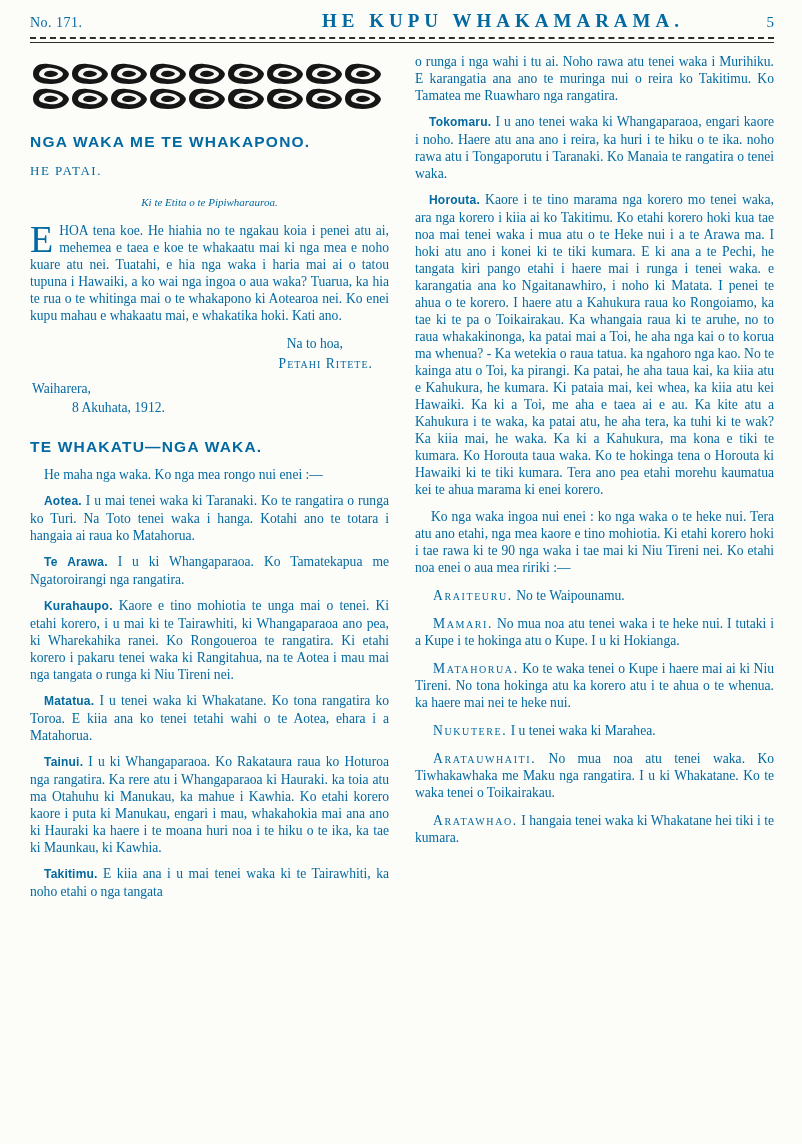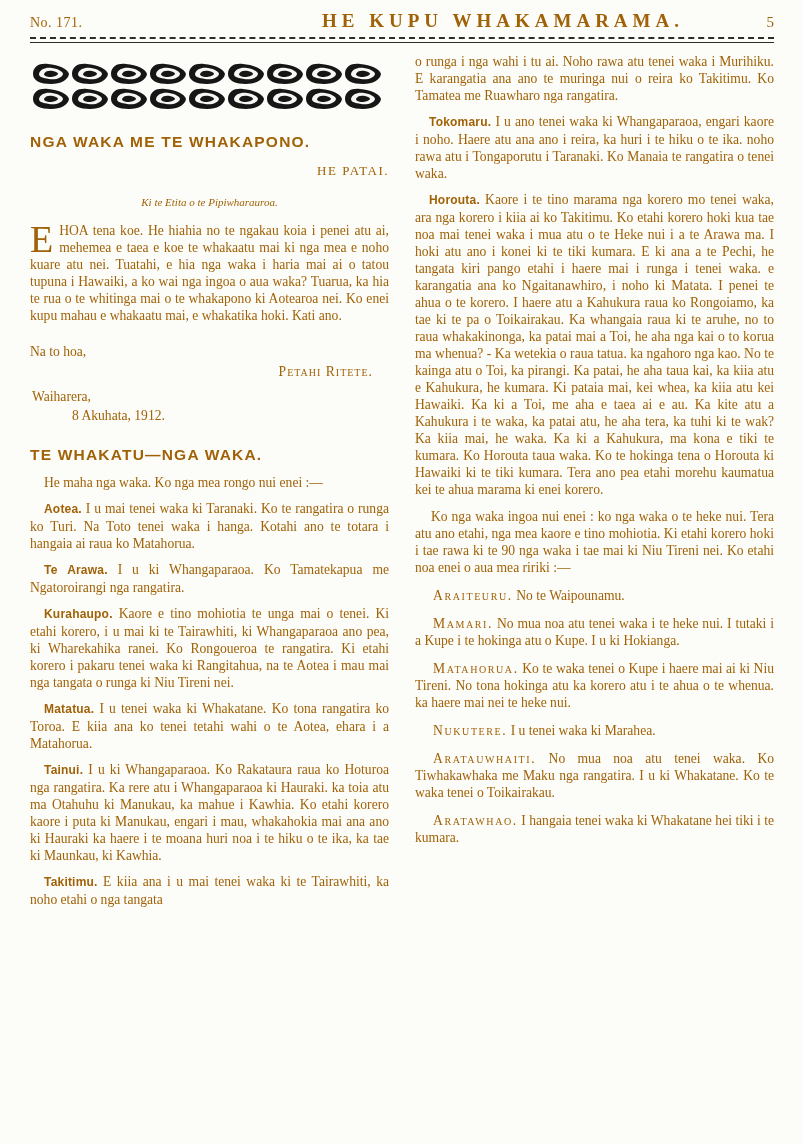--- a/index.html
+++ b/index.html
@@ -1,42 +1,42 @@
 <!DOCTYPE html>
 <html><head>
 <meta charset="utf-8">
 <style>
   html,body{margin:0;padding:0;background:#e9e9e6;}
   .page{
-    width:802px;height:1144px;margin:0 auto;background:#fcfcf9;color:#a16207;
+    width:802px;height:1144px;margin:0 auto;background:#fcfcf9;color:#0369a1;
     font-family:"Liberation Serif", serif;overflow:hidden;box-sizing:border-box;
     padding:10px 28px 0 30px;position:relative;
   }
   
   .masthead{display:flex;align-items:baseline;}
   .issue{font-size:14px;width:90px;letter-spacing:.5px;}
   .mast-title{flex:1;text-align:right;font-size:19px;font-weight:700;letter-spacing:5px;margin:0;font-family:"Liberation Serif",serif;}
   .pagenum{width:90px;text-align:right;font-size:15px;}
   .rules{margin-top:5px;}
   .r1{border-top:2px dashed #2d2d2b;}
   .r2{border-top:1px solid #2d2d2b;margin-top:3px;}
   
   .columns{display:flex;gap:26px;margin-top:8px;}
   .col{flex:1;min-width:0;text-align:justify;font-size:13.6px;line-height:17px;}
   p{margin:0;}
   
   .ornament{margin:10px 2px 0;line-height:0;}
   
   h2.art{font-family:"Liberation Sans",sans-serif;font-size:15.5px;font-weight:700;
     letter-spacing:1.2px;margin:22px 0 0;line-height:1.1;}
-  h3.sub{font-size:13px;font-weight:400;letter-spacing:1.5px;text-align:right;margin:12px 0 0;}
+  h3.sub{font-size:13px;font-weight:400;letter-spacing:1.5px;text-align:left;margin:12px 0 0;}
   .address{font-style:italic;text-align:center;margin:15px 0 0;font-size:11px;}
   .bodyp{margin-top:11px;}
   .dropcap{float:left;font-size:38px;line-height:30px;padding:2px 6px 0 0;}
-  .signoff{text-align:left;padding-right:46px;margin-top:19px;font-family:Liberation Serif, serif;}
+  .signoff{text-align:right;padding-right:46px;margin-top:11px;font-family:Liberation Serif, serif;}
   .signature{text-align:right;padding-right:16px;margin-top:3px;font-variant:small-caps;letter-spacing:1px;}
   .place{margin-top:8px;padding-left:2px;}
   .date{padding-left:42px;margin-top:2px;}
   .intro{margin-top:11px;text-indent:14px;}
   .entry{margin-top:9px;text-indent:14px;}
   .entry .lead{font-family:Liberation Sans, sans-serif;font-weight:700;font-size:12px;letter-spacing:.2px;}
   .cont{margin-top:2px;}
   .closingp{margin-top:10px;text-indent:16px;}
   .sentry{margin-top:11px;text-indent:18px;}
   .sentry .lead{font-variant:small-caps;letter-spacing:1.6px;}

